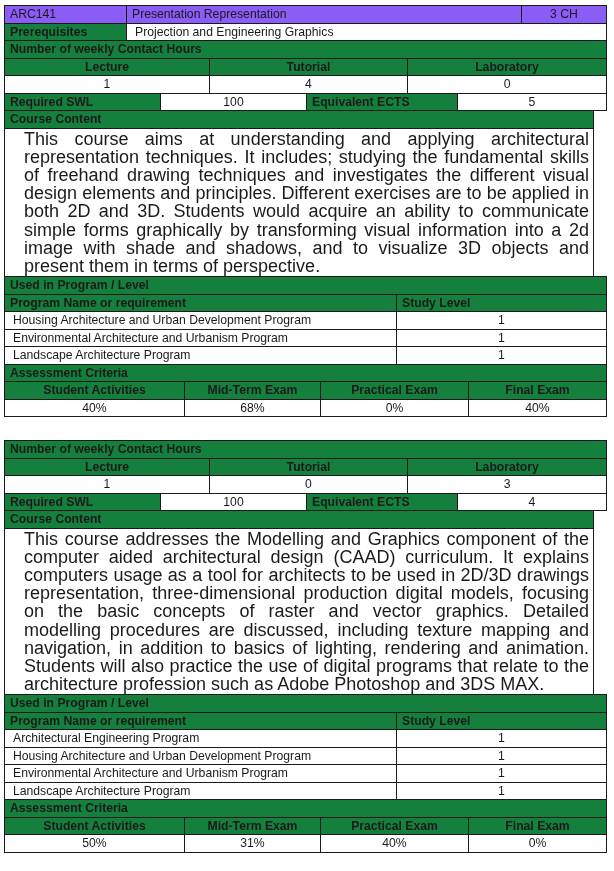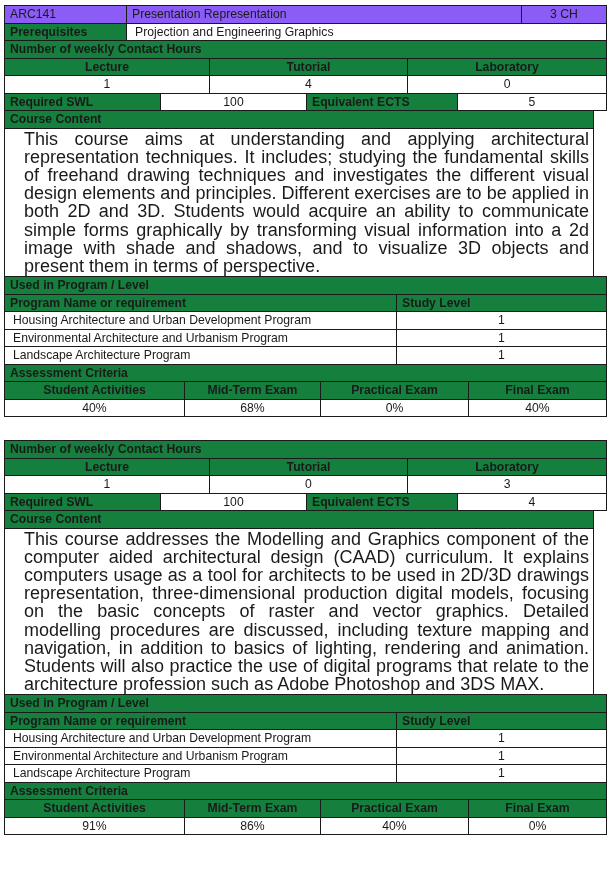--- a/index.html
+++ b/index.html
@@ -195,20 +195,24 @@
       </colgroup>
     <tbody>
         <tr>
           <td class="green" colspan="2">Used in Program / Level</td>
         </tr>
     <tr>
       <td class="green">Program Name or requirement</td>
       <td class="green">Study Level</td>
     </tr>
     <tr>
+      <td class="white">Architectural Engineering Program</td>
+      <td class="white c">1</td>
+    </tr>
+    <tr>
       <td class="white">Housing Architecture and Urban Development Program</td>
       <td class="white c">1</td>
     </tr>
     <tr>
       <td class="white">Environmental Architecture and Urbanism Program</td>
       <td class="white c">1</td>
     </tr>
     <tr>
       <td class="white">Landscape Architecture Program</td>
       <td class="white c">1</td>
@@ -226,20 +230,20 @@
         <tr>
           <td class="green" colspan="4">Assessment Criteria</td>
         </tr>
     <tr>
       <td class="green c">Student Activities</td>
       <td class="green c">Mid-Term Exam</td>
       <td class="green c">Practical Exam</td>
       <td class="green c">Final Exam</td>
     </tr>
     <tr>
-      <td class="white c">91%</td>
-      <td class="white c">86%</td>
+      <td class="white c">50%</td>
+      <td class="white c">31%</td>
       <td class="white c">40%</td>
       <td class="white c">0%</td>
     </tr>
   </tbody>
     </table>
 </div>
 
 </body></html>

